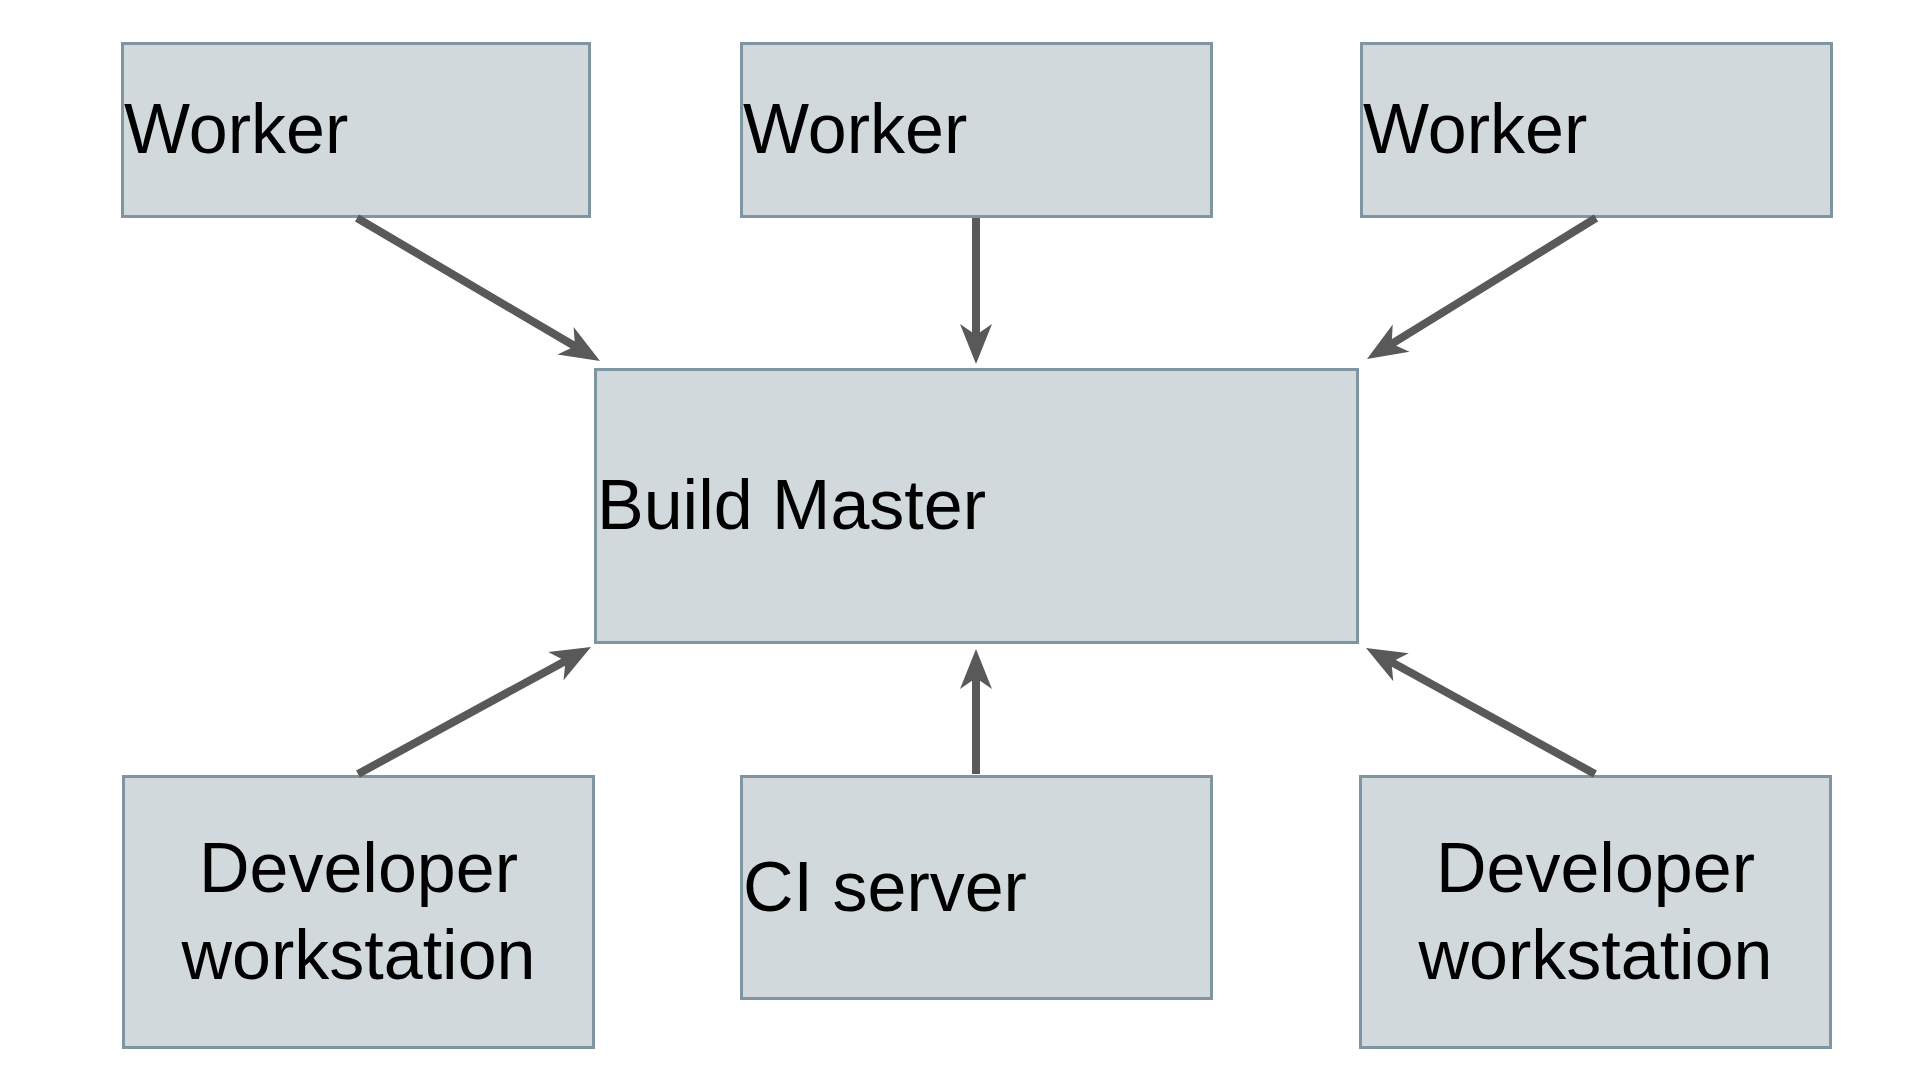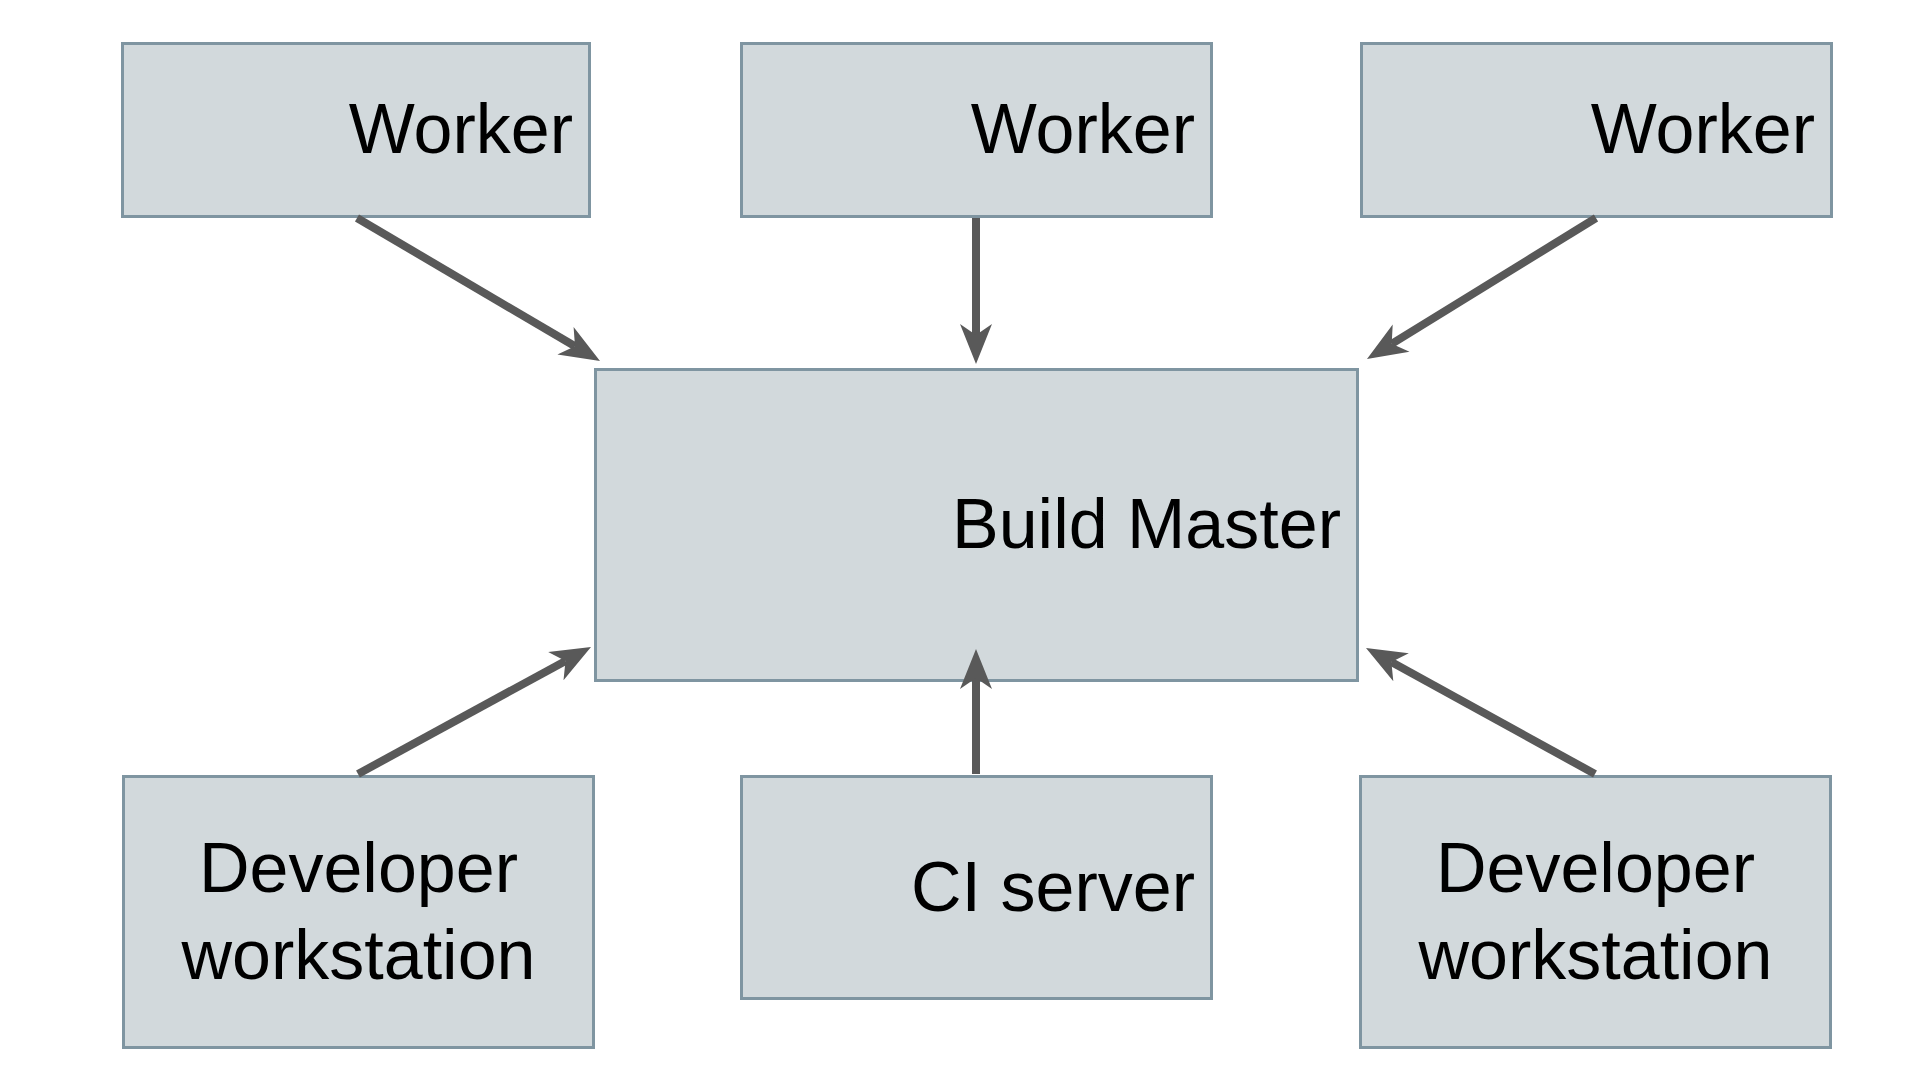--- a/index.html
+++ b/index.html
@@ -11,32 +11,32 @@
     font-family: "Liberation Sans", sans-serif;
     overflow: hidden;
   }
   .node {
     position: absolute;
     box-sizing: border-box;
     background: #d2d9dc;
     border: 3px solid #7f95a1;
     display: flex;
     align-items: center;
-    justify-content: flex-end;
+    justify-content: flex-start;
     text-align: center;
     color: #000000;
     font-size: 70px;
     line-height: 1.25;
     z-index: 1;
-    padding: 0 15px;
+    padding: 0 0;
   }
   #n-worker-1      { left: 121px;  top: 42px;  width: 470px; height: 176px; }
   #n-worker-2      { left: 740px;  top: 42px;  width: 473px; height: 176px; }
   #n-worker-3      { left: 1360px; top: 42px;  width: 473px; height: 176px; }
-  #n-build-master  { left: 594px;  top: 368px; width: 765px; height: 314px; }
+  #n-build-master  { left: 594px;  top: 368px; width: 765px; height: 276px; }
   #n-dev-1         { left: 122px;  top: 775px; width: 473px; height: 274px; }
   #n-ci-server     { left: 740px;  top: 775px; width: 473px; height: 225px; }
   #n-dev-2         { left: 1359px; top: 775px; width: 473px; height: 274px; }
   .arrows-layer {
     position: absolute;
     left: 0; top: 0;
     width: 1910px;
     height: 1090px;
     z-index: 2;
     pointer-events: none;

